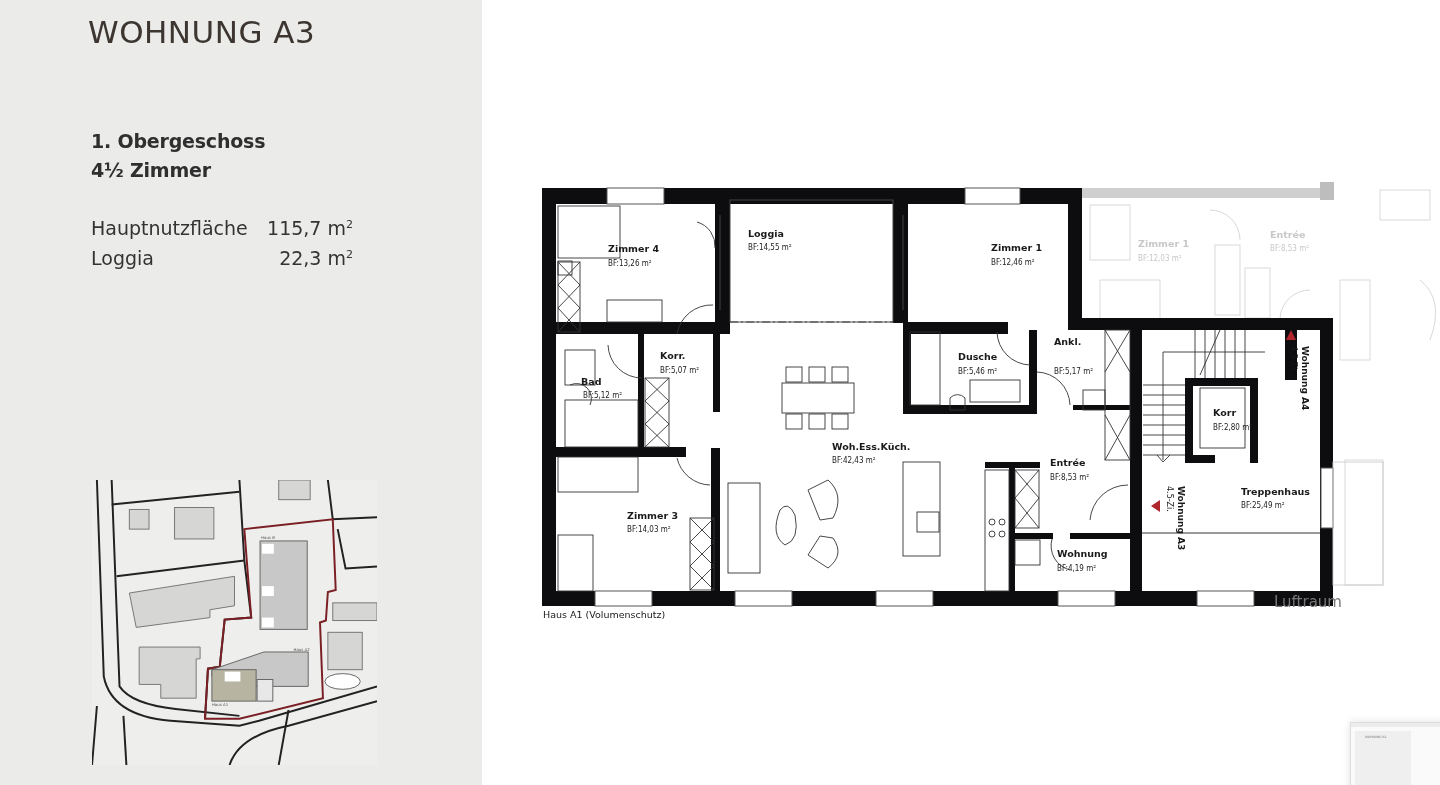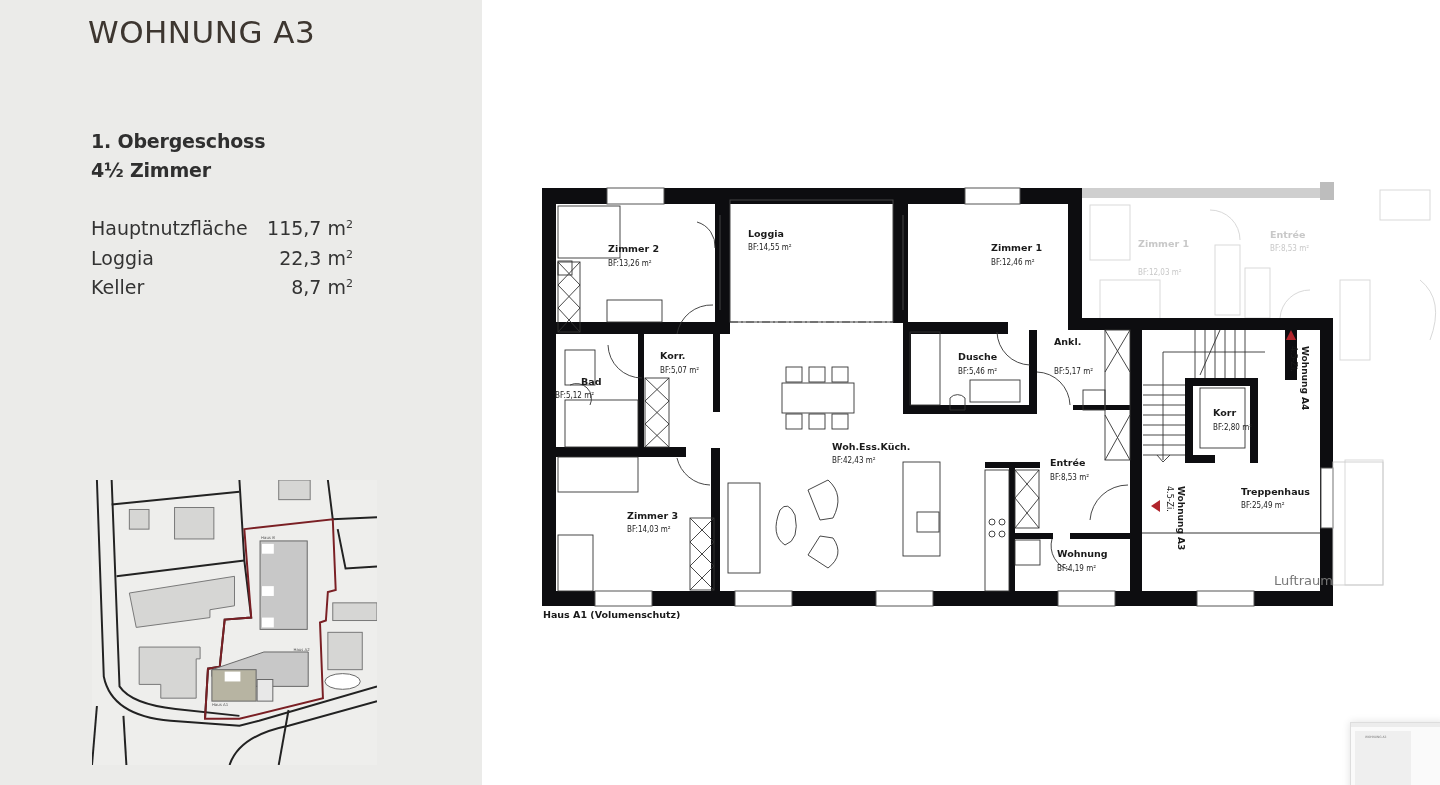--- a/index.html
+++ b/index.html
@@ -13,22 +13,22 @@
   .sub.l1 { top: 130px; }
   .sub.l2 { top: 159px; }
   .areas { position: absolute; left: 91px; top: 217px; width: 262px; font-size: 19px; color: #333; }
   .area-row { display: flex; justify-content: space-between; height: 29.5px; align-items: flex-start; }
   .area-row sup { font-size: 11px; vertical-align: 7px; }
 
   .siteplan { position: absolute; left: 92px; top: 480px; width: 285px; height: 285px; overflow: hidden; background: #eeeeec; }
   .room-label { position: absolute; font-family: "DejaVu Sans", sans-serif; font-size: 9.5px; font-weight: bold; color: #1a1a1a; white-space: nowrap; }
   .room-area { position: absolute; font-family: "DejaVu Sans Condensed", "DejaVu Sans", sans-serif; font-size: 8px; color: #222; white-space: nowrap; }
   .ghost { color: #c8c8c8 !important; }
-  .plan-caption { position: absolute; left: 543px; top: 609px; font-size: 9.5px; font-weight: bold; color: #1a1a1a; }
-  .luftraum { position: absolute; font-size: 13px; color: #777; }
+  .plan-caption { position: absolute; left: 543px; top: 609px; font-size: 9.5px; font-weight: normal; color: #1a1a1a; }
+  .luftraum { position: absolute; font-size: 15px; color: #777; margin-top: 20px; }
   .vert { position: absolute; transform: rotate(90deg); transform-origin: left top; font-size: 9px; font-weight: bold; color: #1a1a1a; white-space: nowrap; }
   .vert2 { position: absolute; transform: rotate(90deg); transform-origin: left top; font-size: 8px; color: #1a1a1a; white-space: nowrap; }
 
   .thumb { position: absolute; left: 1350px; top: 722px; width: 95px; height: 70px; background: #fafafa;
            border: 1px solid #ddd; box-shadow: 0 0 8px rgba(0,0,0,0.12); overflow: hidden; }
   .thumb .bar { height: 4px; background: #ececec; }
   .thumb .side { position: absolute; left: 4px; top: 8px; width: 56px; height: 60px; background: #efefef; }
   .thumb .t { position: absolute; left: 14px; top: 12px; font-size: 3px; color: #777; }
 </style>
 </head>
@@ -40,24 +40,20 @@
   <div class="sub l2">4½ Zimmer</div>
 
   <div class="areas">
     <div class="area-row">
       <span>Hauptnutzfläche</span>
       <span><span>115,7 m</span><sup>2</sup></span>
     </div>
     <div class="area-row">
       <span>Loggia</span>
       <span><span>22,3 m</span><sup>2</sup></span>
-    </div>
-    <div class="area-row">
-      <span>Keller</span>
-      <span><span>8,7 m</span><sup>2</sup></span>
     </div>
   </div>
 
   <div class="siteplan">
     <svg width="285" height="285" viewBox="0 0 290 290">
       <g fill="none" stroke="#222" stroke-width="2">
         <path d="M5 0 L12 200 Q20 240 80 245 L150 250 L170 245 L290 210"></path>
         <path d="M20 0 L28 210 Q40 228 85 233 L150 240"></path>
         <path d="M20 25 L150 12"></path>
         <path d="M25 98 L155 82"></path>
@@ -263,38 +259,38 @@
     <rect x="1200" y="388" width="45" height="60"></rect>
     <line x1="1142" y1="533" x2="1320" y2="533" stroke="#999" stroke-width="2"></line>
     <rect x="1333" y="462" width="50" height="123" stroke="#ccc"></rect>
   </g>
 
   <polygon points="1291,330 1286,340 1296,340" fill="#b0252c"></polygon>
   <polygon points="1151,506 1160,500 1160,512" fill="#b0252c"></polygon>
 </svg>
 
 <div>
-  <div class="room-label" style="left:608px;top:243px">Zimmer 2</div>
+  <div class="room-label" style="left:608px;top:243px">Zimmer 4</div>
   <div class="room-area" style="left:608px;top:259px">BF:13,26 m²</div>
 </div>
 <div>
   <div class="room-label" style="left:748px;top:228px">Loggia</div>
   <div class="room-area" style="left:748px;top:243px">BF:14,55 m²</div>
 </div>
 <div>
   <div class="room-label" style="left:991px;top:242px">Zimmer 1</div>
   <div class="room-area" style="left:991px;top:258px">BF:12,46 m²</div>
 </div>
 <div>
   <div class="room-label" style="left:660px;top:350px">Korr.</div>
   <div class="room-area" style="left:660px;top:366px">BF:5,07 m²</div>
 </div>
 <div>
   <div class="room-label" style="left:581px;top:376px">Bad</div>
-  <div class="room-area" style="left:555px;top:391px">BF:5,12 m²</div>
+  <div class="room-area" style="left:583px;top:391px">BF:5,12 m²</div>
 </div>
 <div>
   <div class="room-label" style="left:958px;top:351px">Dusche</div>
   <div class="room-area" style="left:958px;top:367px">BF:5,46 m²</div>
 </div>
 <div>
   <div class="room-label" style="left:1054px;top:336px">Ankl.</div>
   <div class="room-area" style="left:1054px;top:367px">BF:5,17 m²</div>
 </div>
 <div>
@@ -317,21 +313,21 @@
   <div class="room-label" style="left:1213px;top:407px">Korr</div>
   <div class="room-area" style="left:1213px;top:423px">BF:2,80 m²</div>
 </div>
 <div>
   <div class="room-label" style="left:1241px;top:486px">Treppenhaus</div>
   <div class="room-area" style="left:1241px;top:501px">BF:25,49 m²</div>
 </div>
 
 <div>
   <div class="room-label ghost" style="left:1138px;top:238px">Zimmer 1</div>
-  <div class="room-area ghost" style="left:1138px;top:268px">BF:12,03 m²</div>
+  <div class="room-area ghost" style="left:1138px;top:254px">BF:12,03 m²</div>
 </div>
 <div>
   <div class="room-label ghost" style="left:1270px;top:229px">Entrée</div>
   <div class="room-area ghost" style="left:1270px;top:244px">BF:8,53 m²</div>
 </div>
 
 <div class="vert" style="left:1310px;top:346px">Wohnung A4</div>
 <div class="vert2" style="left:1298px;top:346px">4.5-Zi.</div>
 <div class="vert" style="left:1186px;top:486px">Wohnung A3</div>
 <div class="vert2" style="left:1174px;top:486px">4.5-Zi.</div>

